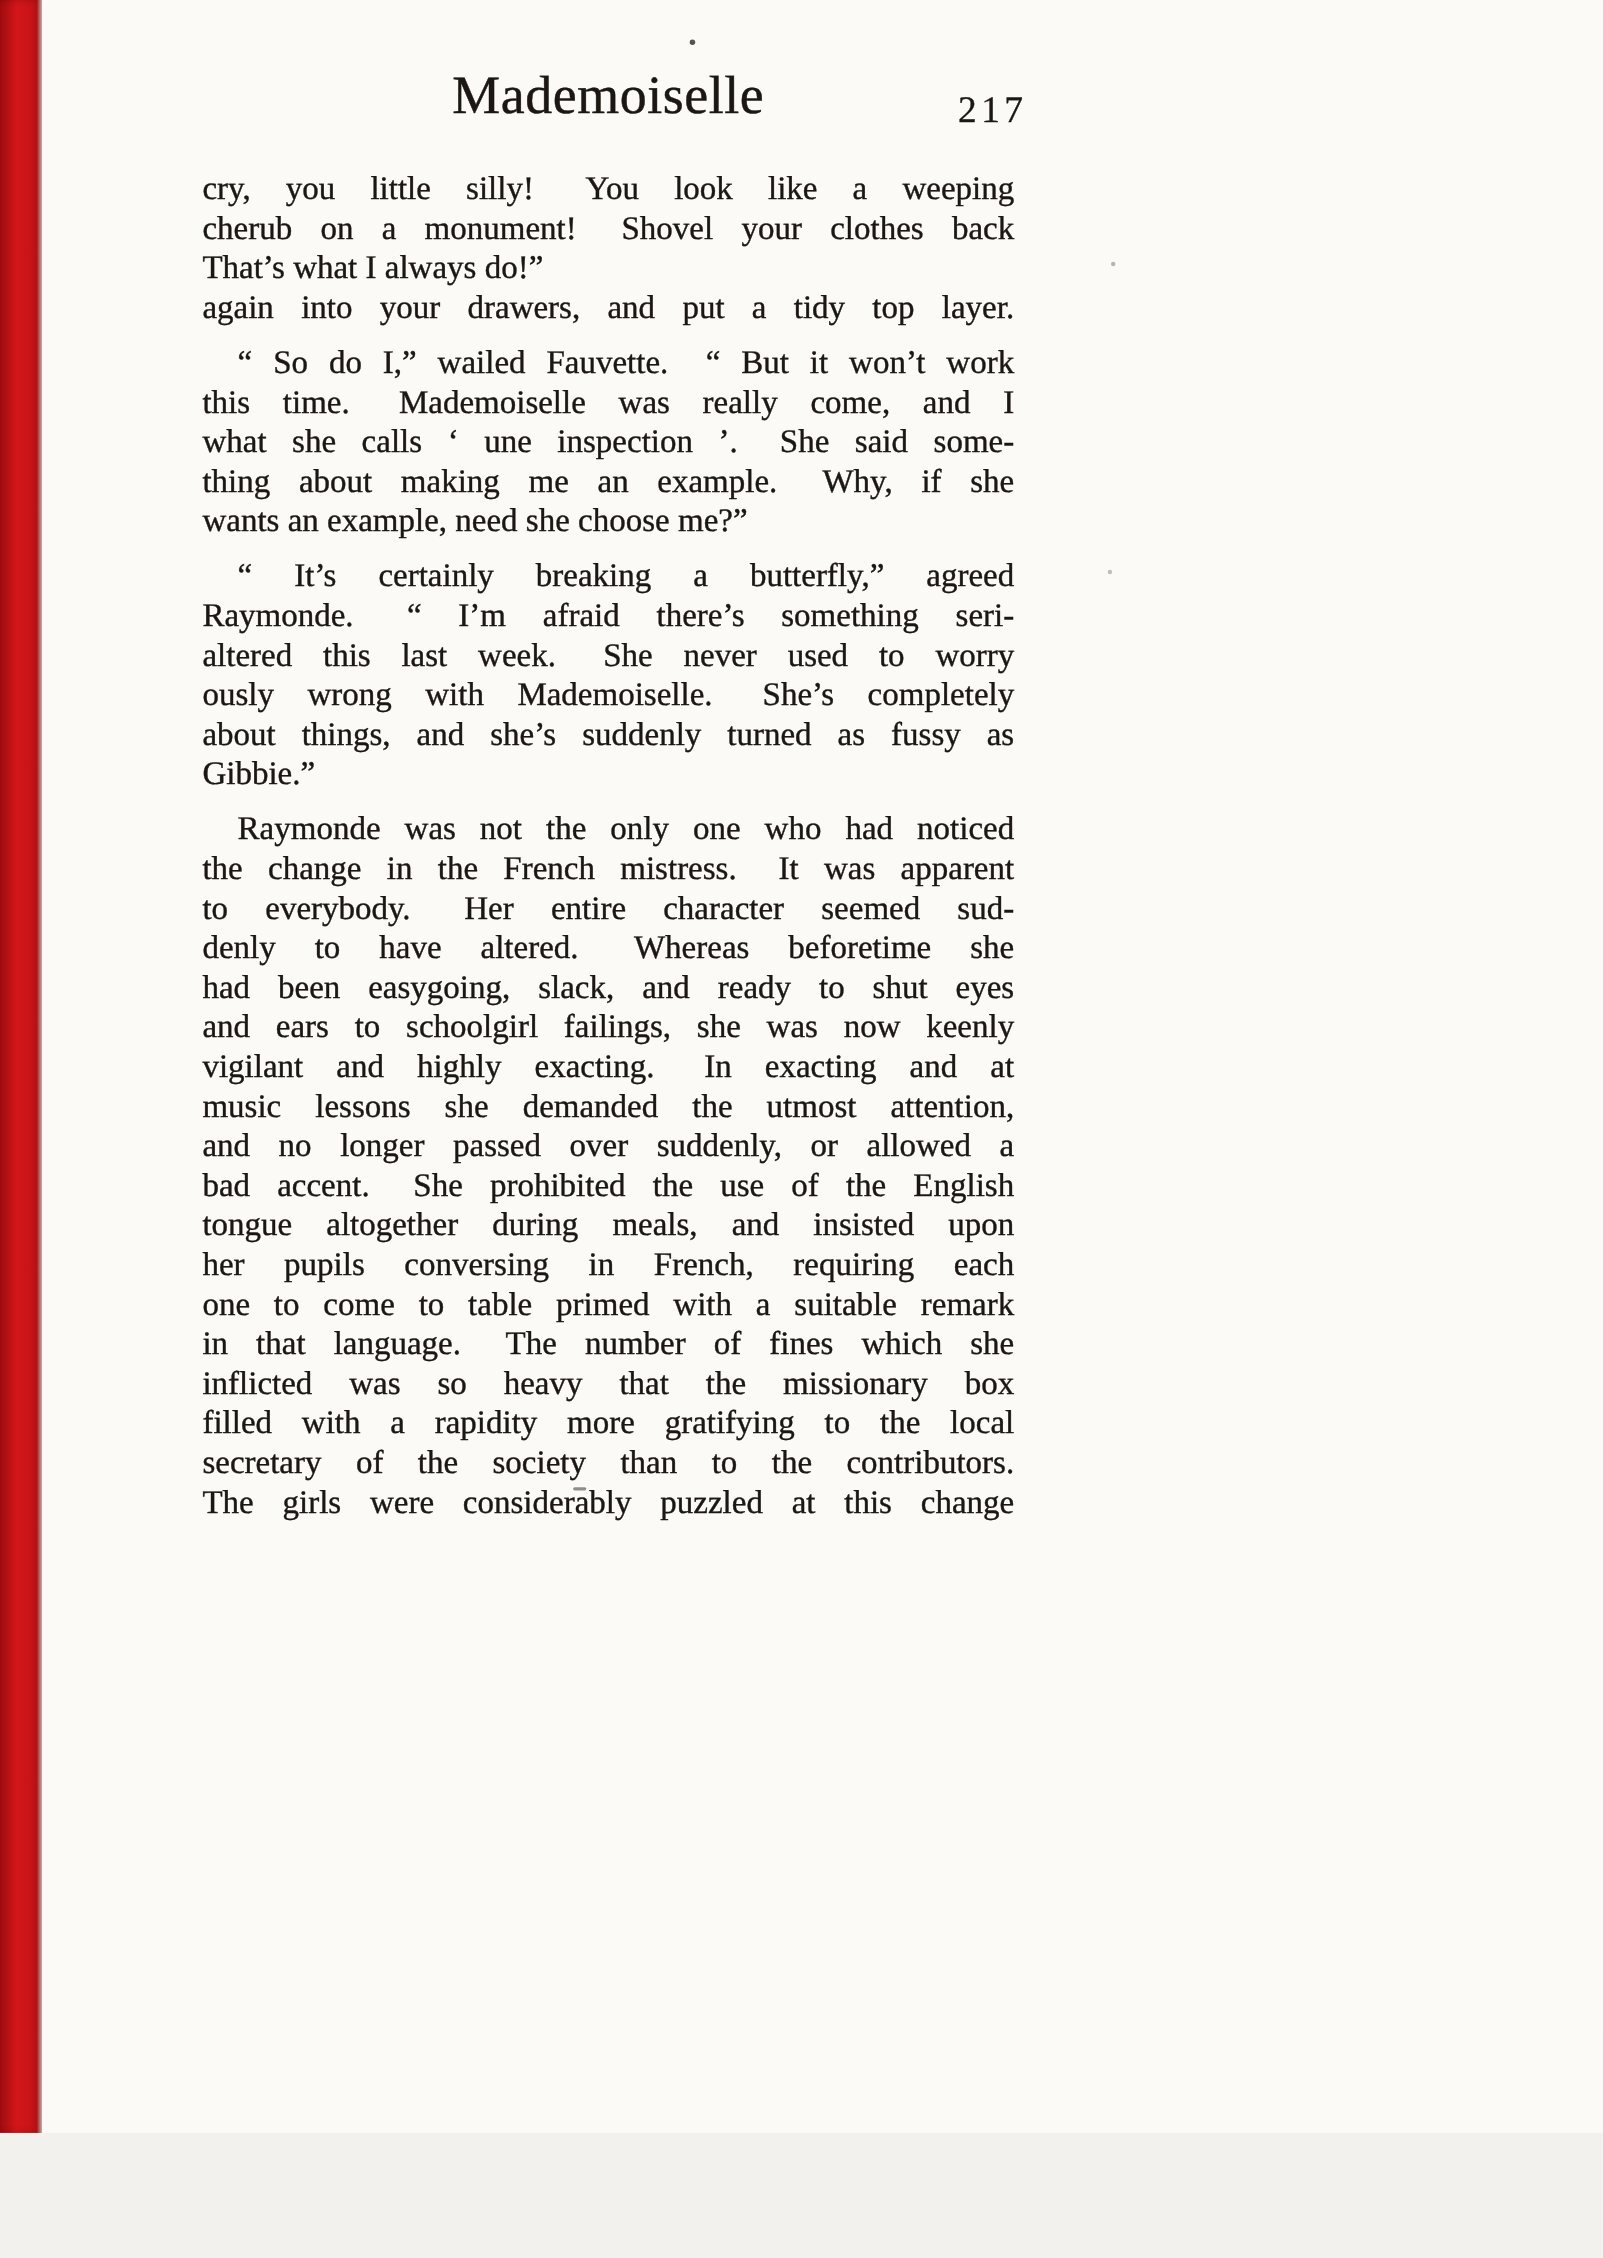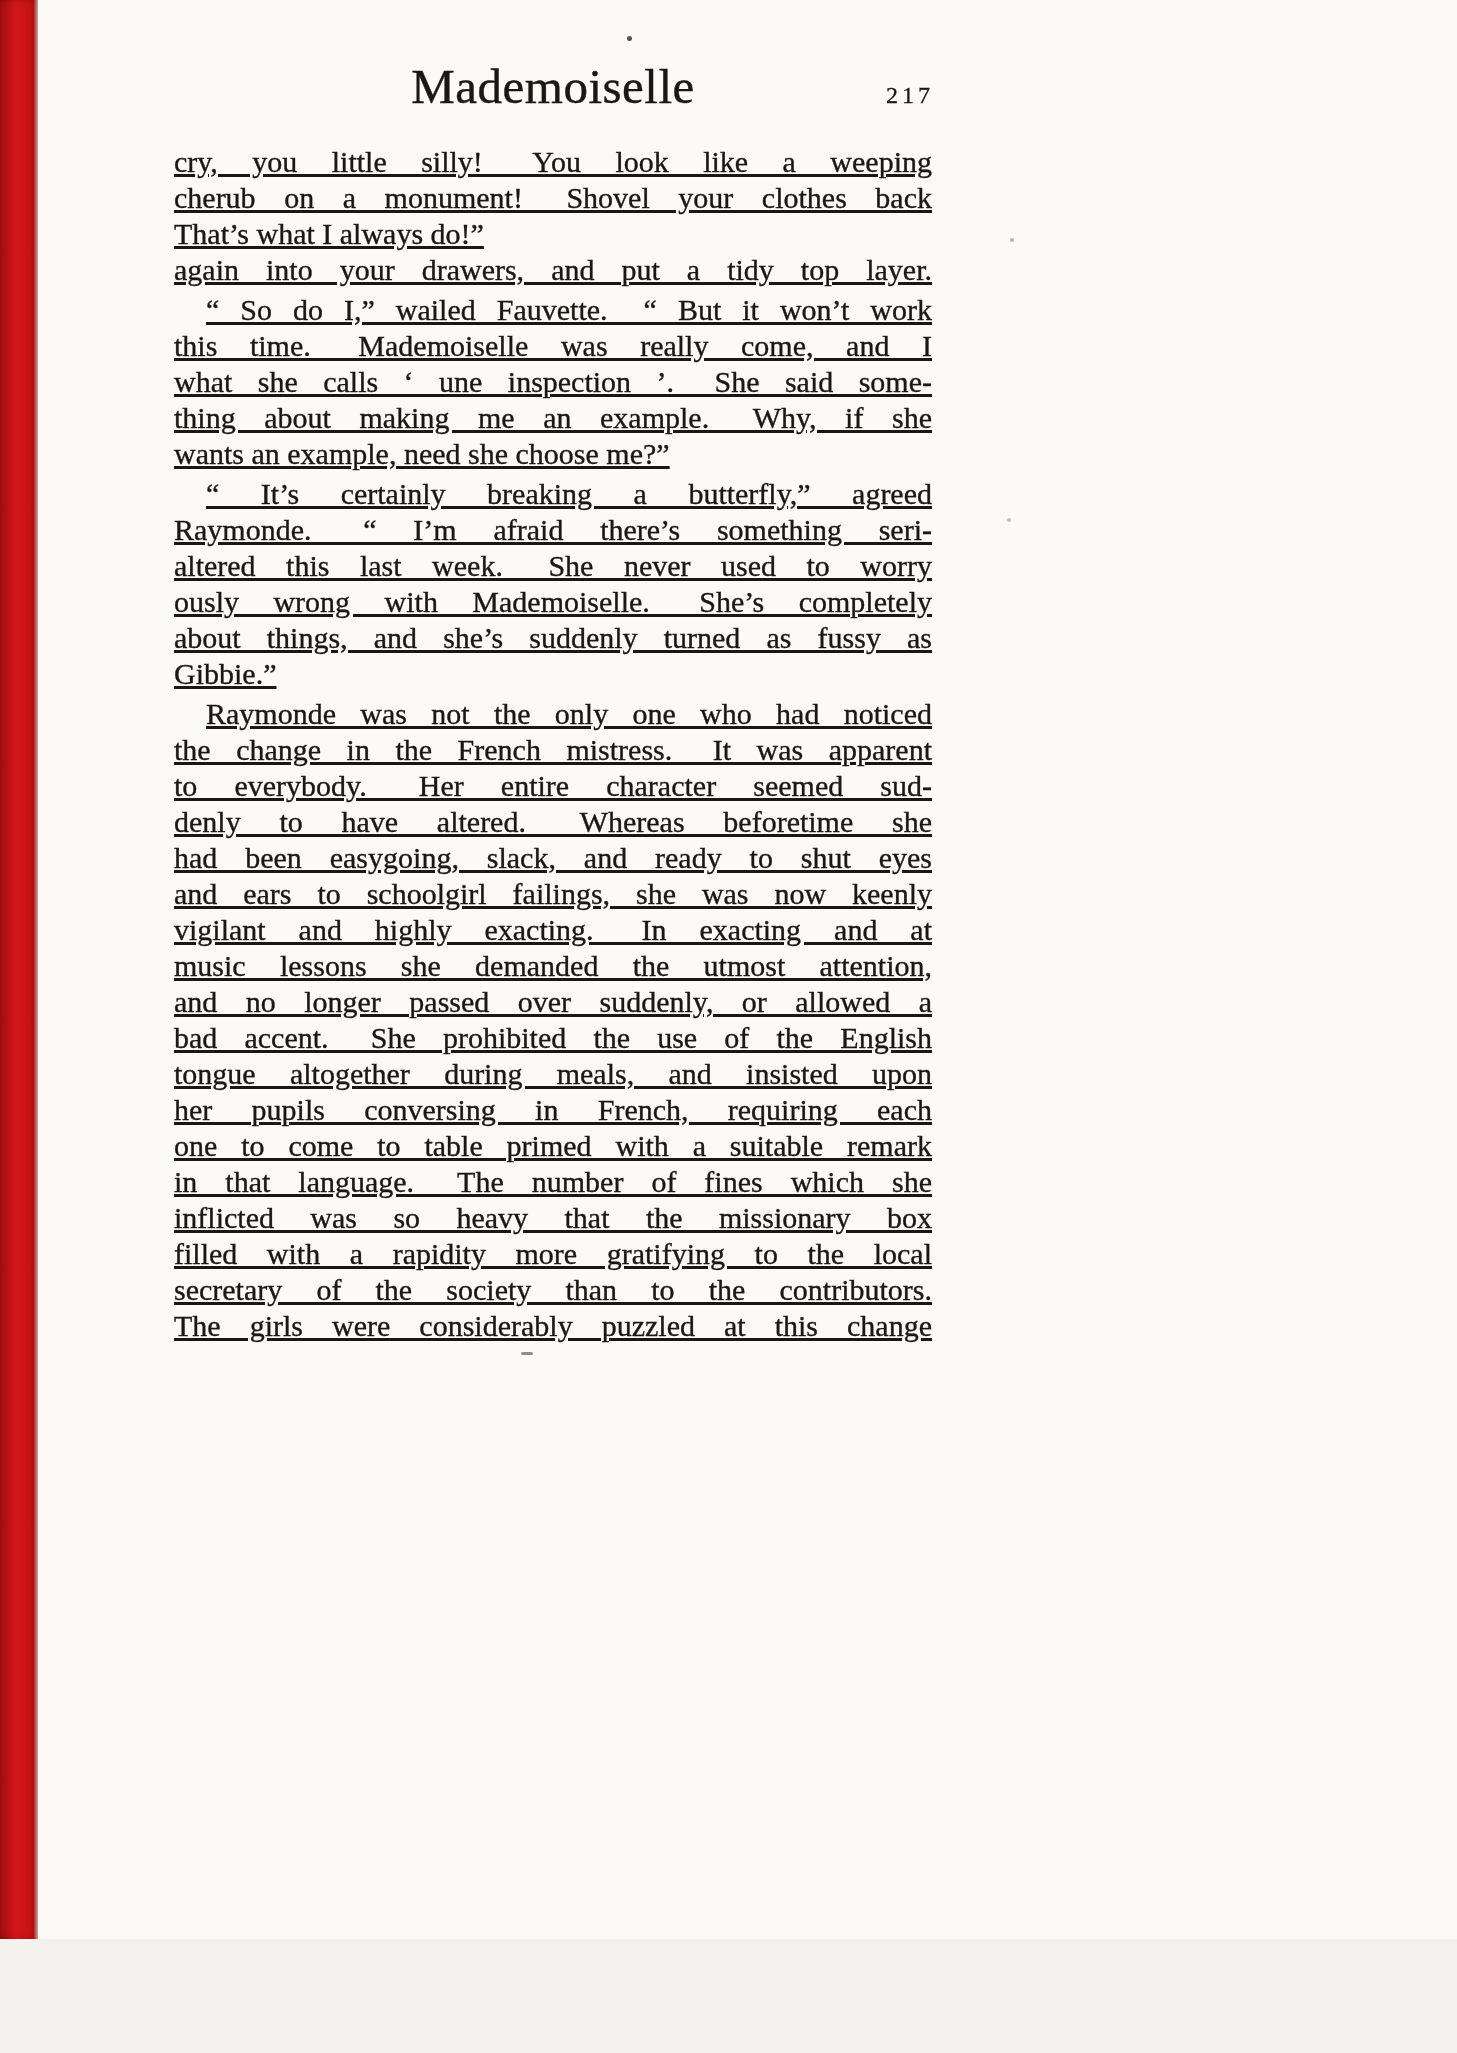--- a/index.html
+++ b/index.html
@@ -30,31 +30,31 @@
     margin: 0;
     font-size: 49px;
     font-weight: normal;
     line-height: 54px;
     text-align: center;
     letter-spacing: 0.5px;
     -webkit-text-stroke: 0.4px currentColor;
   }
   .page-number {
     position: absolute; right: 2px; top: 22px;
-    font-size: 24px;
+    font-size: 34px;
     letter-spacing: 4px;
     -webkit-text-stroke: 0.3px currentColor;
   }
   .body-text {
     margin-top: 0;
     font-size: 30px;
     line-height: 36px;
     -webkit-text-stroke: 0.35px currentColor;
   }
-  .paragraph { margin: 4px; text-decoration: underline; }
+  .paragraph { margin: 14px; }
   .line {
     text-align: justify;
     text-align-last: justify;
   }
   .line.indent { text-indent: 32px; }
   .line.para-end { text-align-last: left; }
   
   .speck {
     position: absolute; background: #3a342c; border-radius: 50%;
   }

